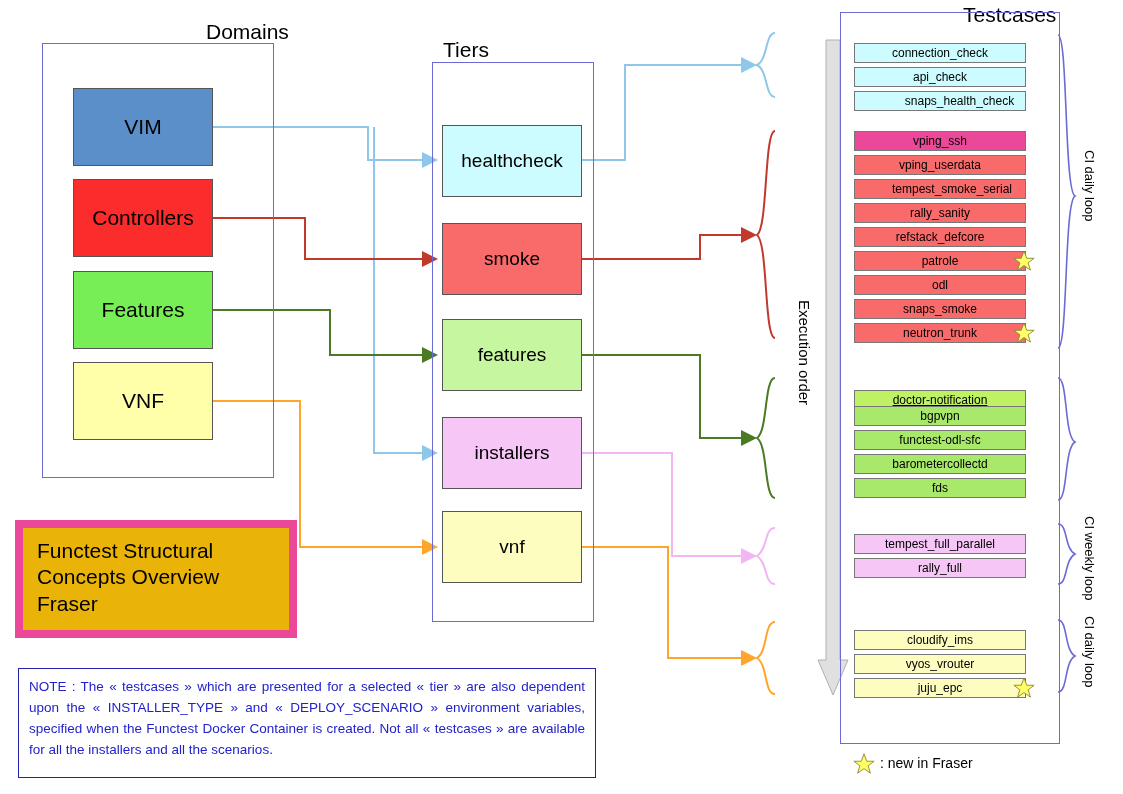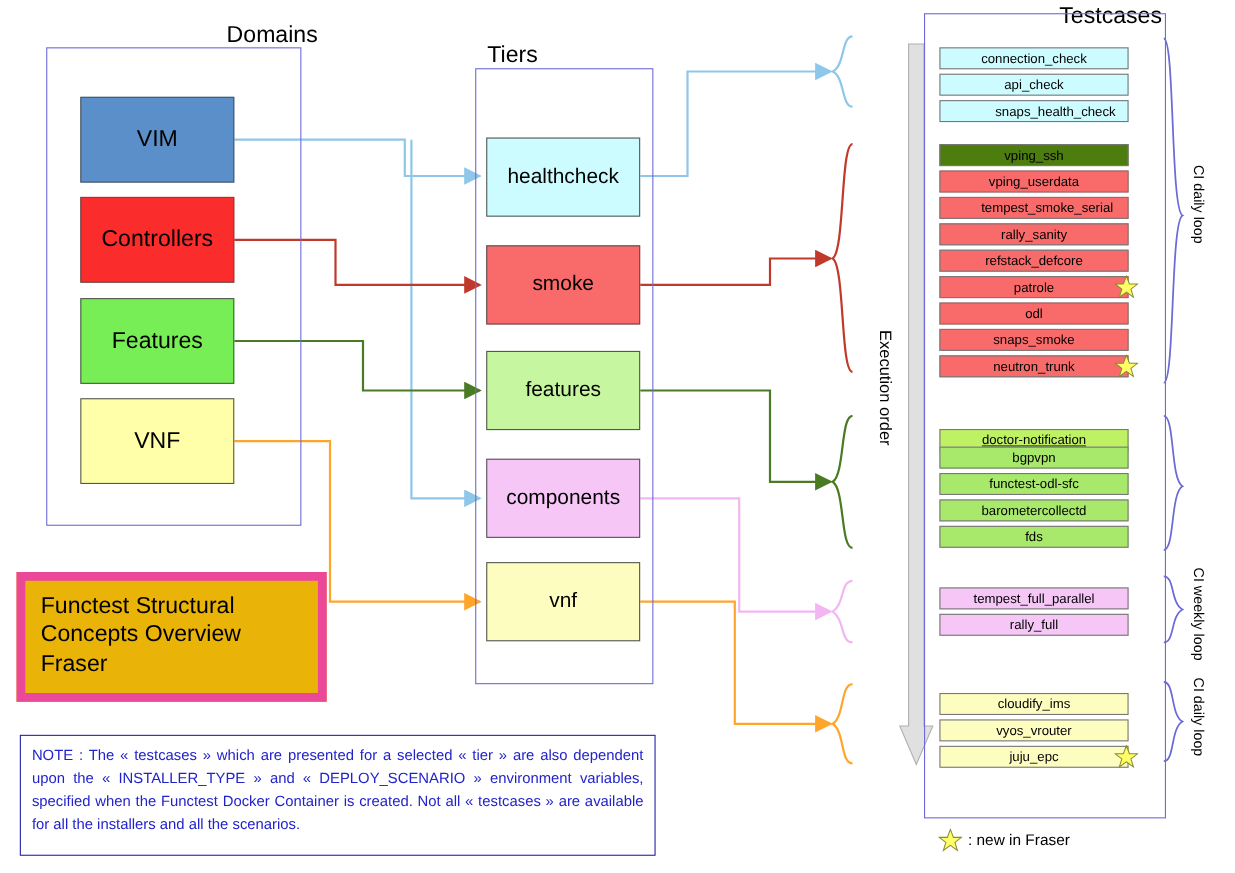--- a/index.html
+++ b/index.html
@@ -196,39 +196,39 @@
   <div class="box tier-box" style="left:442px; top:223px; width:140px; height:72px; background:#f96a6a;">
     <span>smoke</span>
   </div>
   <div class="box tier-box" style="left:442px; top:125px; width:140px; height:72px; background:#ccfcff;">
     <span>healthcheck</span>
   </div>
   <div class="box tier-box" style="left:442px; top:319px; width:140px; height:72px; background:#c6f6a0;">
     <span>features</span>
   </div>
   <div class="box tier-box" style="left:442px; top:417px; width:140px; height:72px; background:#f6c6f6;">
-    <span>components</span>
+    <span>installers</span>
   </div>
   <div class="box tier-box" style="left:442px; top:511px; width:140px; height:72px; background:#fdfdc0;">
     <span>vnf</span>
   </div>
 
   <div class="exec-label" style="left:796px; top:300px;">Execution order</div>
 
   <div class="tc-box" style="left:854px; top:43px; background:#ccfcff;">
     <span>connection_check</span>
   </div>
   <div class="tc-box" style="left:854px; top:67px; background:#ccfcff;">
     <span>api_check</span>
   </div>
   <div class="tc-box" style="left:854px; top:91px; background:#ccfcff;padding-left:39px;">
     <span>snaps_health_check</span>
   </div>
 
-  <div class="tc-box" style="left:854px; top:131px; background:#4d7c0f;">
+  <div class="tc-box" style="left:854px; top:131px; background:#ec4899;">
     <span>vping_ssh</span>
   </div>
   <div class="tc-box" style="left:854px; top:155px; background:#f96a6a;">
     <span>vping_userdata</span>
   </div>
   <div class="tc-box" style="left:854px; top:179px; background:#f96a6a;padding-left:24px;">
     <span>tempest_smoke_serial</span>
   </div>
   <div class="tc-box" style="left:854px; top:203px; background:#f96a6a;">
     <span>rally_sanity</span>

